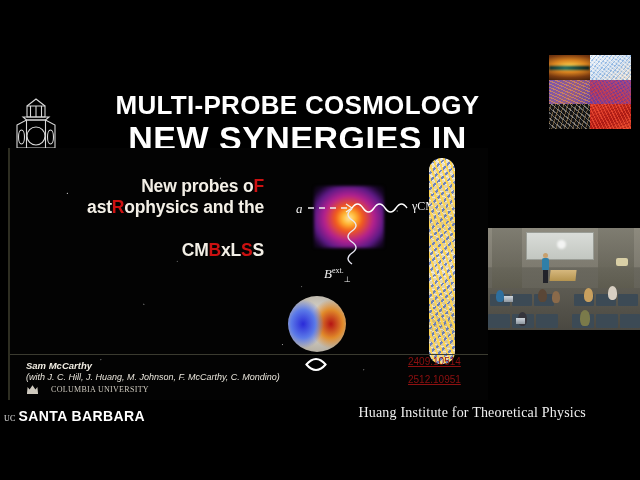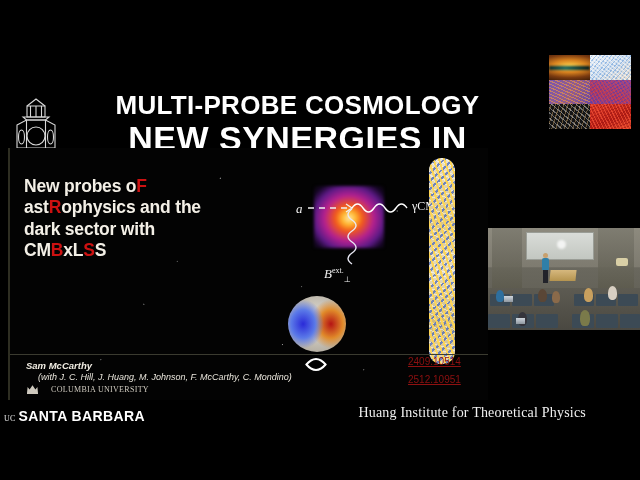--- a/index.html
+++ b/index.html
@@ -131,20 +131,21 @@
   #slide-headline {
     position: absolute;
     left: 14px; top: 28px;
     width: 240px;
     font-family: "Liberation Sans", sans-serif;
     font-weight: bold;
     font-size: 17.5px;
     line-height: 1.22;
     color: #f3efe6;
     letter-spacing: -0.2px;
+    text-align: right;
   }
   #slide-headline .hl { color: #cc1111; }
 
   
   #axion-diagram {
     position: absolute;
     left: 252px; top: 8px;
     width: 205px; height: 200px;
   }
   #blob-glow {
@@ -217,21 +218,20 @@
     color: #f0ece2;
   }
   #author-collab {
     position: absolute;
     left: 16px; top: 224px;
     font-family: "Liberation Sans", sans-serif;
     font-style: italic;
     font-size: 9px;
     color: #e8e4da;
     white-space: nowrap;
-    margin-left: 12px;
   }
   #columbia-logo {
     position: absolute;
     left: 16px; top: 236px;
     display: flex;
     align-items: center;
     gap: 12px;
   }
   #columbia-name {
     font-family: "Liberation Serif", serif;
@@ -401,21 +401,21 @@
     <div class="sky-cell" id="sky-e"></div>
     <div class="sky-cell" id="sky-f"></div>
   </div>
 
   <div id="slide-panel">
     <div id="slide-starfield"></div>
 
     <div id="slide-headline">
       <span>New probes o</span><span class="hl">F</span><br>
       <span>ast</span><span class="hl">R</span><span>ophysics and the</span><br>
-      <span>dark sector with</span><br>
+      <br>
       <span>CM</span><span class="hl">B</span><span>xL</span><span class="hl">S</span><span>S</span>
     </div>
 
     <div id="axion-diagram">
       <div id="blob-glow"></div>
 
       <svg width="205" height="140" style="position:absolute;left:0;top:0;" aria-hidden="true">
 
         <line x1="46" y1="52" x2="88" y2="52" stroke="#f0f0f0" stroke-width="1.4" stroke-dasharray="6,5"></line>
 

